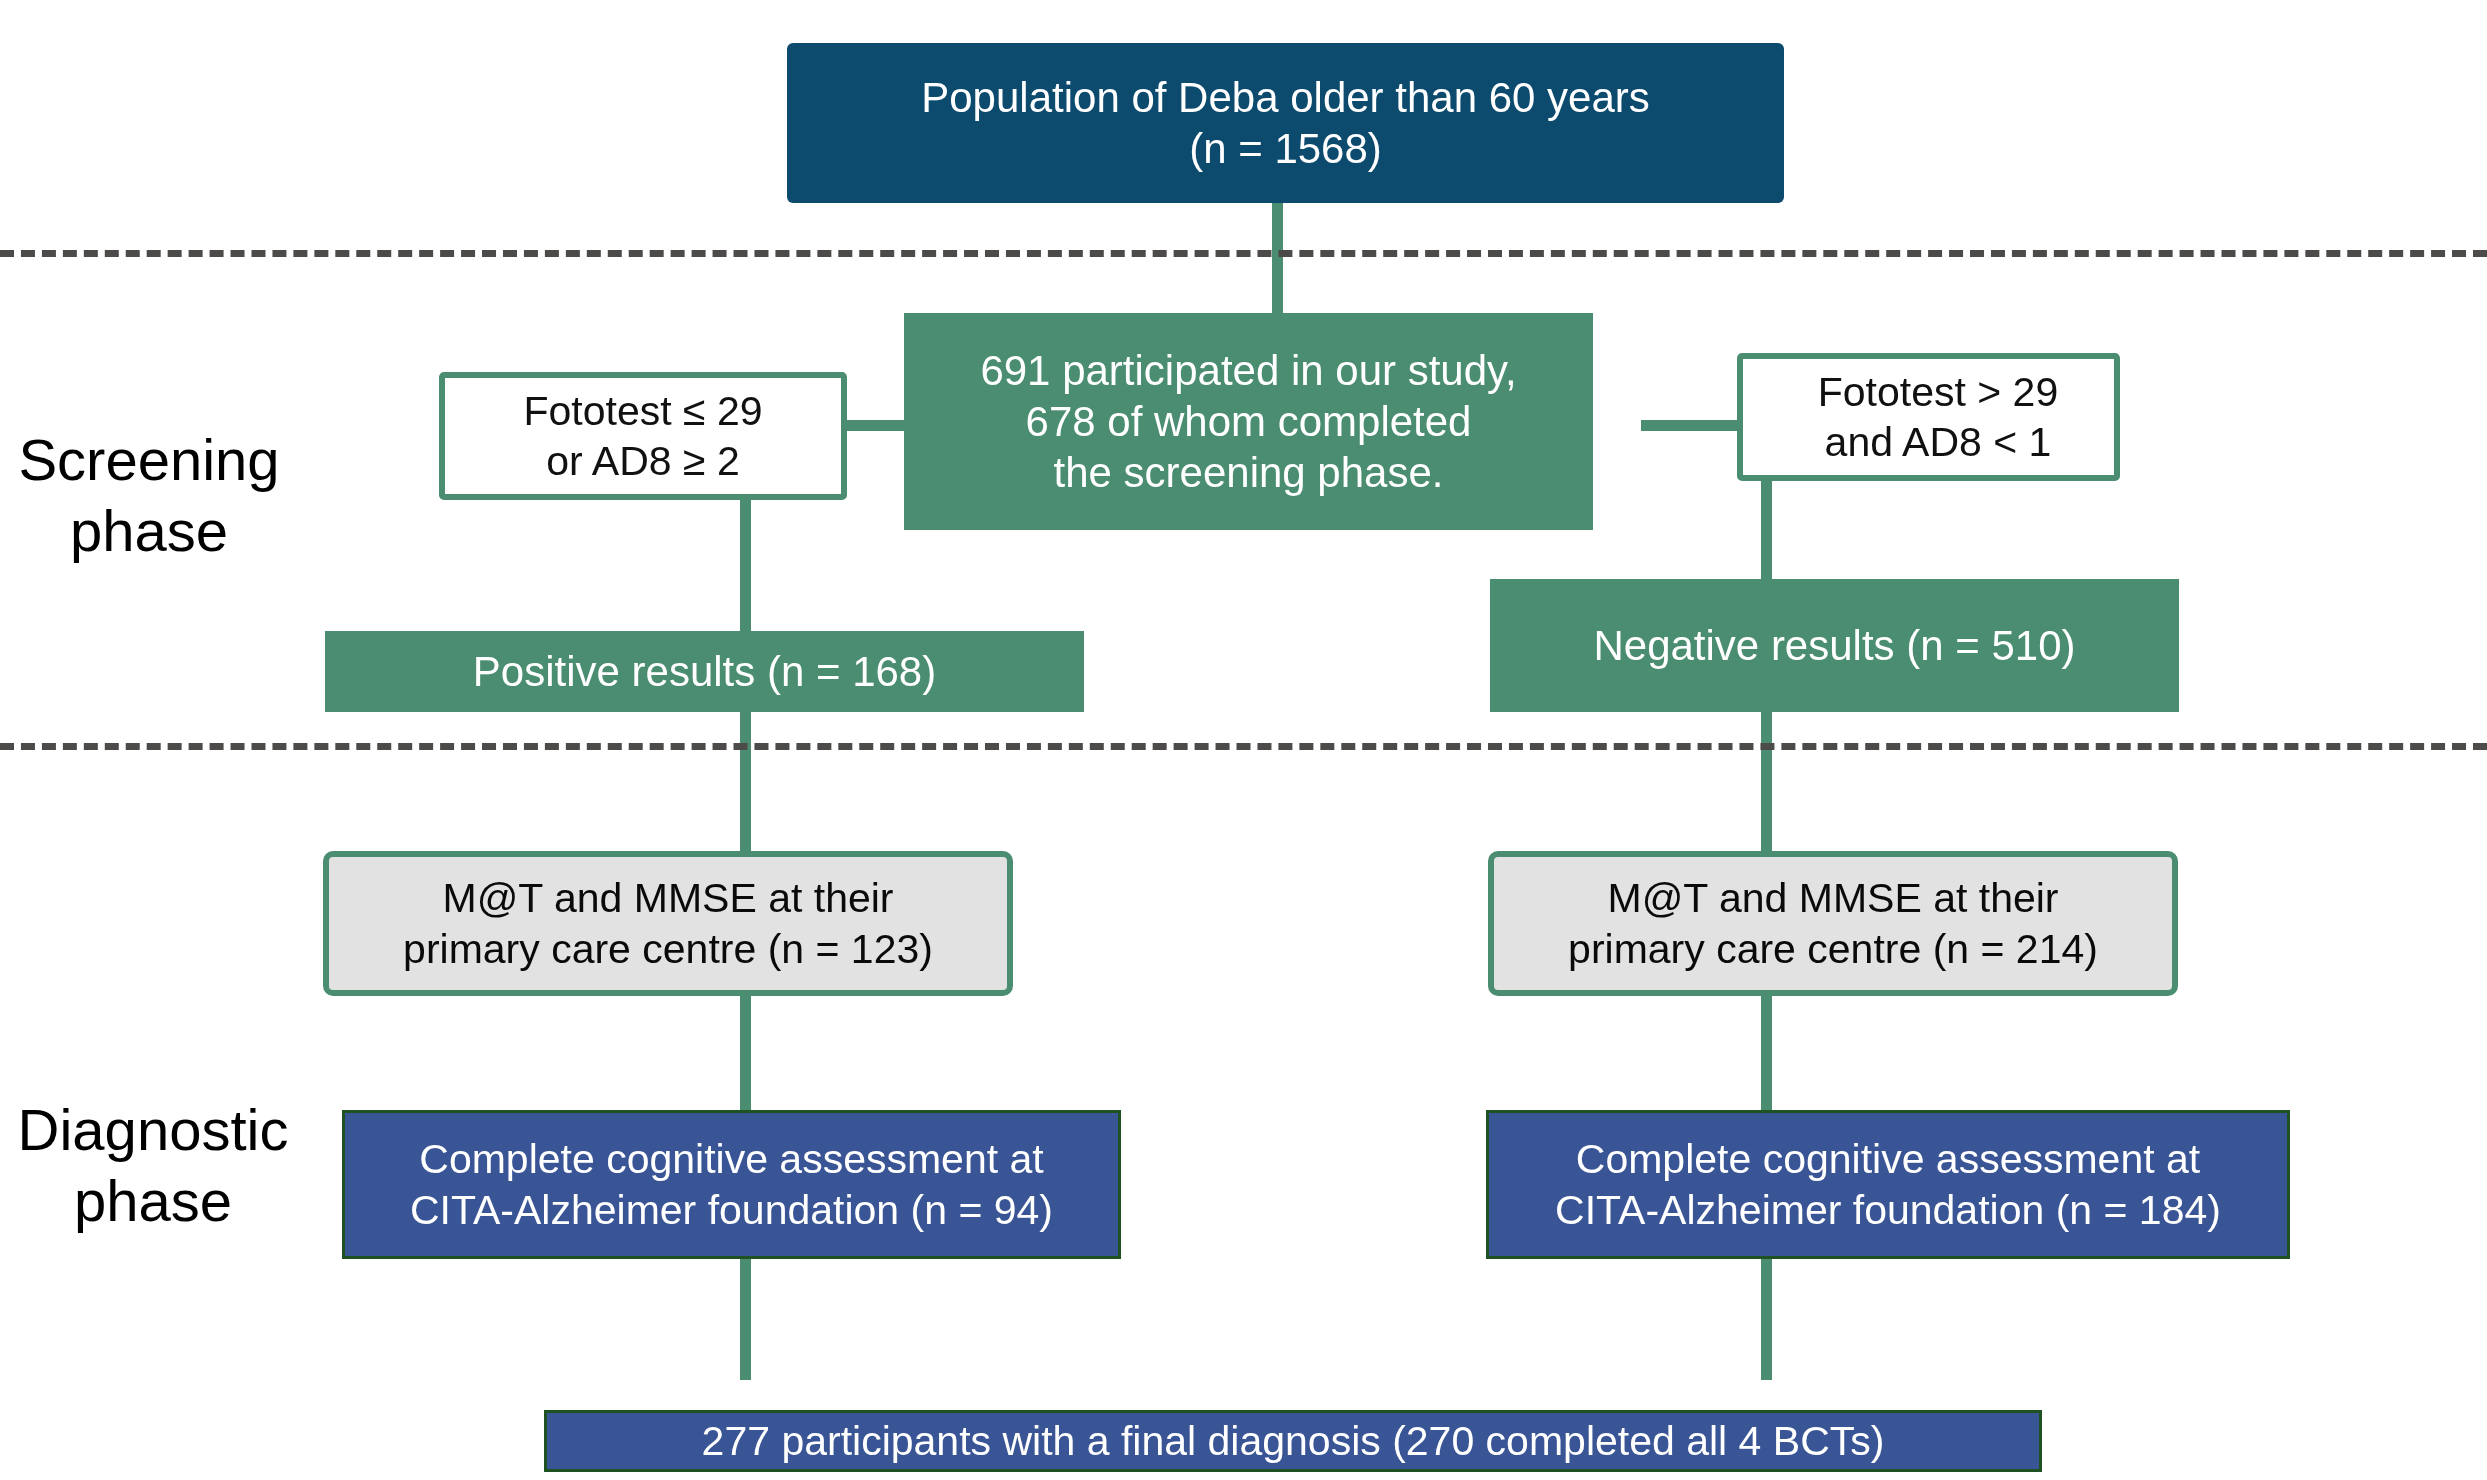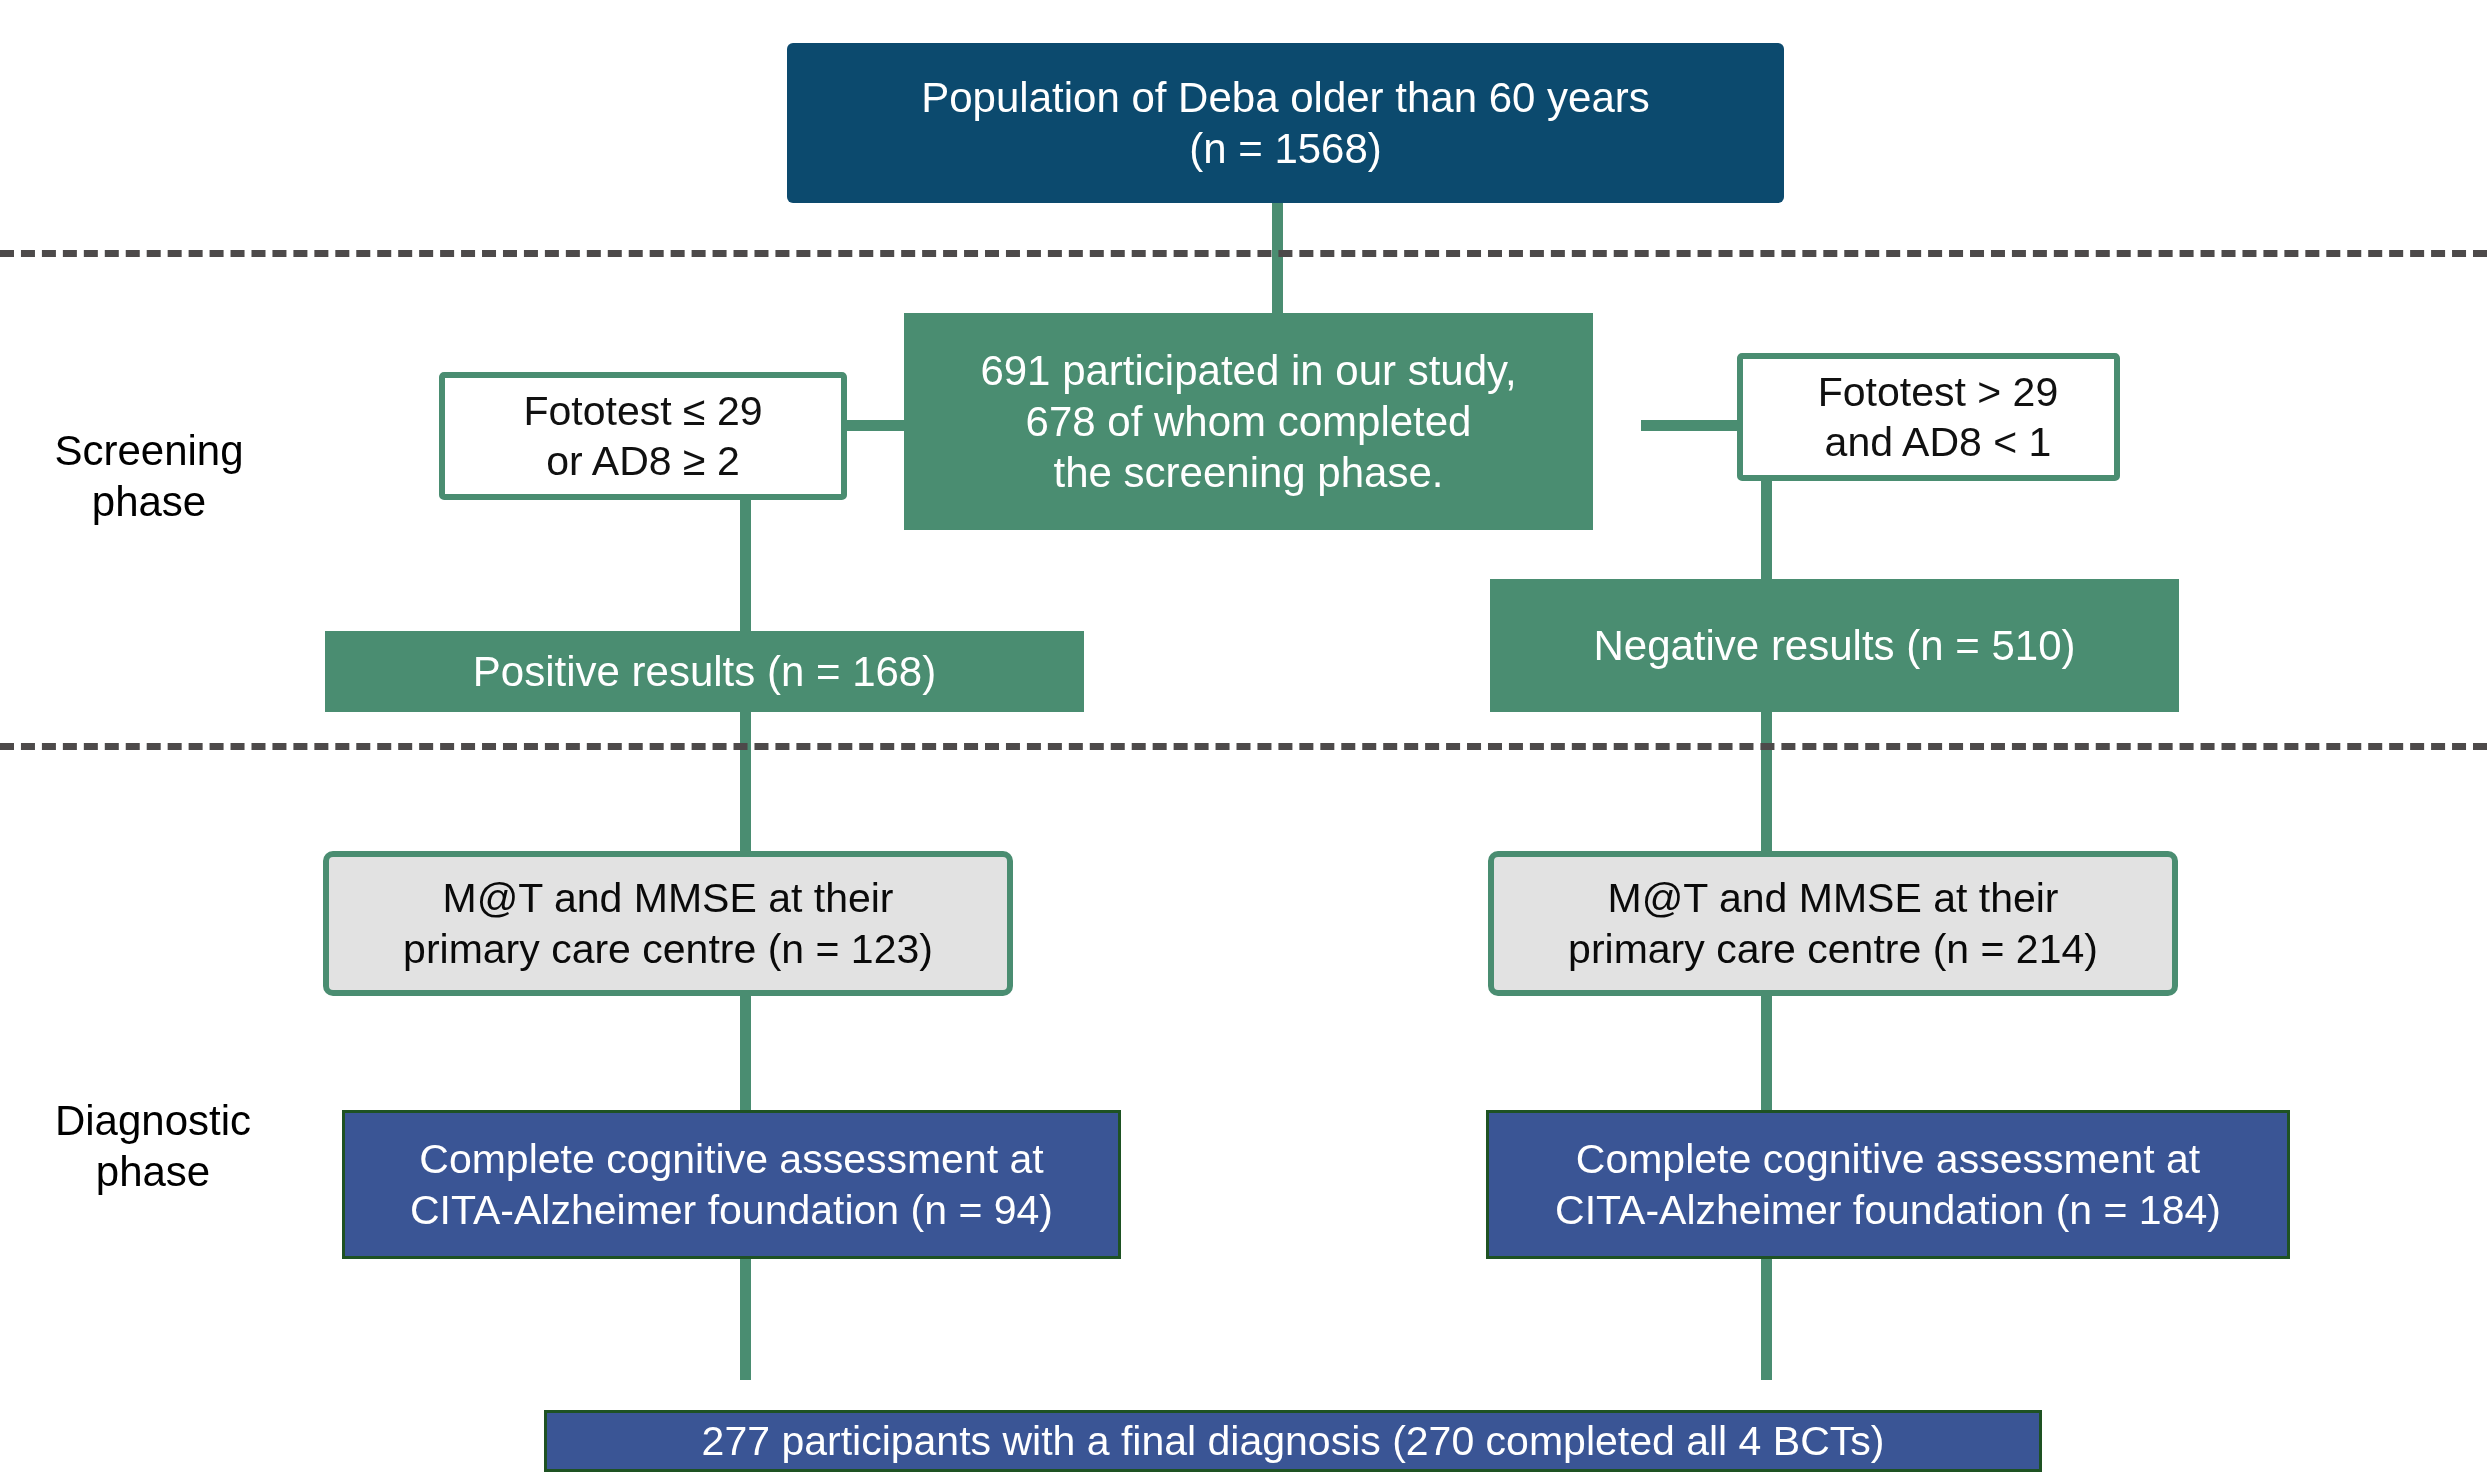--- a/index.html
+++ b/index.html
@@ -82,21 +82,21 @@
     width: 2487px;
     height: 0;
     border-top: 7.7px dashed #4D4A4A;
     z-index: 8;
   }
 
   
   .phase-label {
     position: absolute;
     color: #000000;
-    font-size: 42px;
+    font-size: 58px;
     line-height: 1.22;
     text-align: center;
     white-space: pre-line;
     z-index: 6;
   }
 </style>
 </head>
 <body>
 
 <div id="stage">

